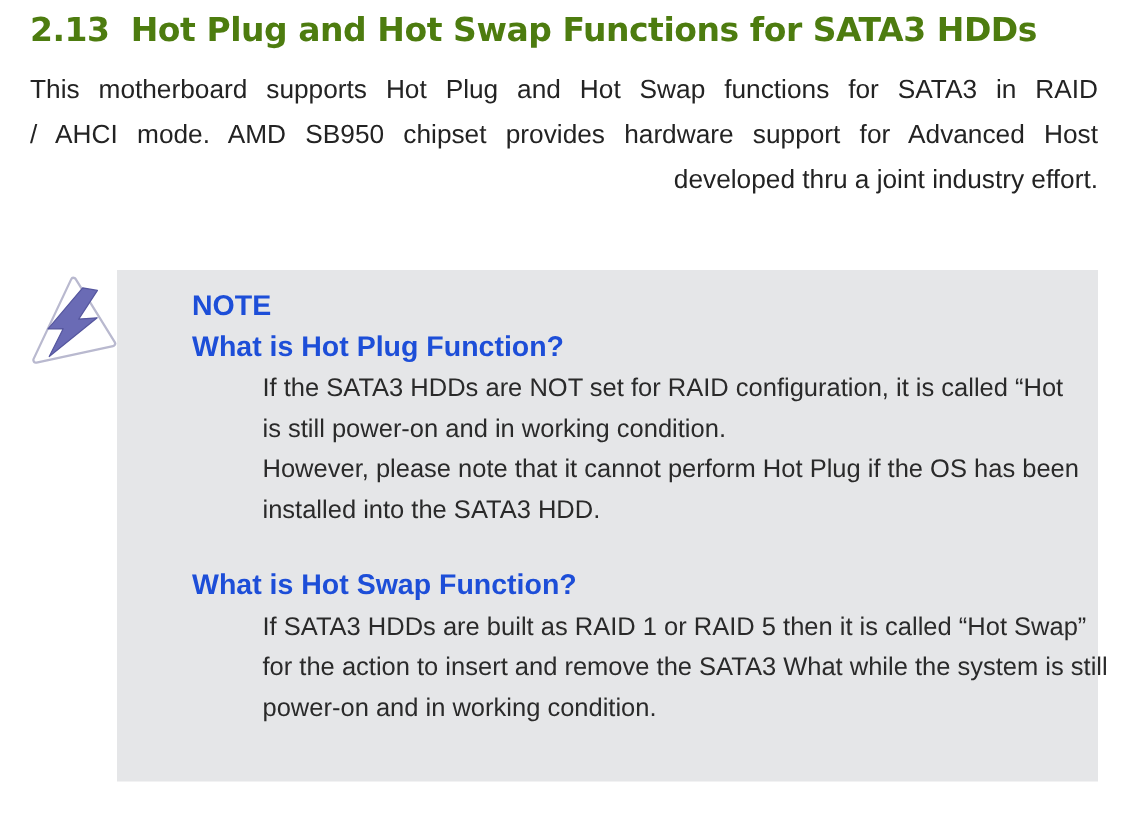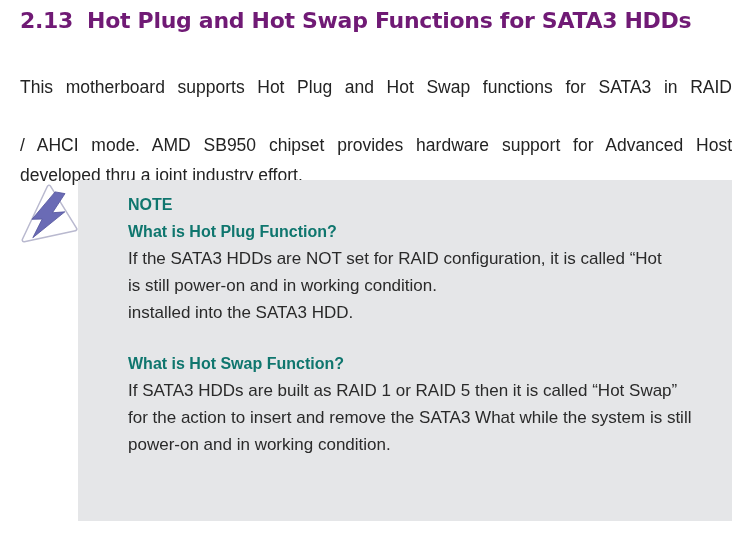--- a/index.html
+++ b/index.html
@@ -19,43 +19,42 @@
 
   
   .section-heading {
     position: absolute;
     left: 20px;
     top: 8px;
     font-family: "DejaVu Sans", "Liberation Sans", sans-serif;
     font-size: 22px;
     font-weight: bold;
     letter-spacing: -0.3px;
-    color: #701a75;
+    color: #4d7c0f;
     white-space: nowrap;
   }
   .section-heading .num { margin-right: 14px; }
 
   
   .intro {
     position: absolute;
     left: 20px;
     top: 44px;
     width: 712px;
     font-size: 17.5px;
     line-height: 30px;
     color: #232323;
   }
   .intro .jline {
     text-align: justify;
     text-align-last: justify;
     overflow: hidden;
     white-space: nowrap;
-    margin-top: 28px;
   }
-  .intro .lline { text-align: left; }
+  .intro .lline { text-align: right; }
 
   
   .note-box {
     position: absolute;
     left: 78px;
     top: 180px;
     width: 654px;
     height: 341px;
     background: #e5e6e8;
   }
@@ -70,25 +69,25 @@
 
   .note-content {
     position: absolute;
     left: 128px;
     top: 191px;
     width: 600px;
     font-size: 17px;
     line-height: 27px;
     color: #2a2a2a;
   }
-  .note-line { white-space: nowrap; }
+  .note-line { white-space: nowrap; margin-left: 47px; }
   .note-label, .note-q {
     font-weight: bold;
-    font-size: 16px;
-    color: #0f766e;
+    font-size: 19px;
+    color: #1d4ed8;
     white-space: nowrap;
   }
   .para-gap { height: 24px; }
 </style>
 </head>
 <body>
 
 <div class="page">
 
   <div class="section-heading">
@@ -112,20 +111,21 @@
       <path d="M31,7 L13,38 L23,36 L17,56 L44,25 L32,28 L41,7 Z" fill="#6a6bb5" stroke="#55569e" stroke-width="0.8" stroke-linejoin="round"></path>
     </g>
   </svg>
 
   <div class="note-content">
     <div class="note-label">NOTE</div>
 
     <div class="note-q">What is Hot Plug Function?</div>
     <div class="note-line">If the SATA3 HDDs are NOT set for RAID configuration, it is called “Hot</div>
     <div class="note-line">is still power-on and in working condition.</div>
+    <div class="note-line">However, please note that it cannot perform Hot Plug if the OS has been</div>
     <div class="note-line">installed into the SATA3 HDD.</div>
 
     <div class="para-gap"></div>
 
     <div class="note-q">What is Hot Swap Function?</div>
     <div class="note-line">If SATA3 HDDs are built as RAID 1 or RAID 5 then it is called “Hot Swap”</div>
     <div class="note-line">for the action to insert and remove the SATA3 What while the system is still</div>
     <div class="note-line">power-on and in working condition.</div>
   </div>
 

